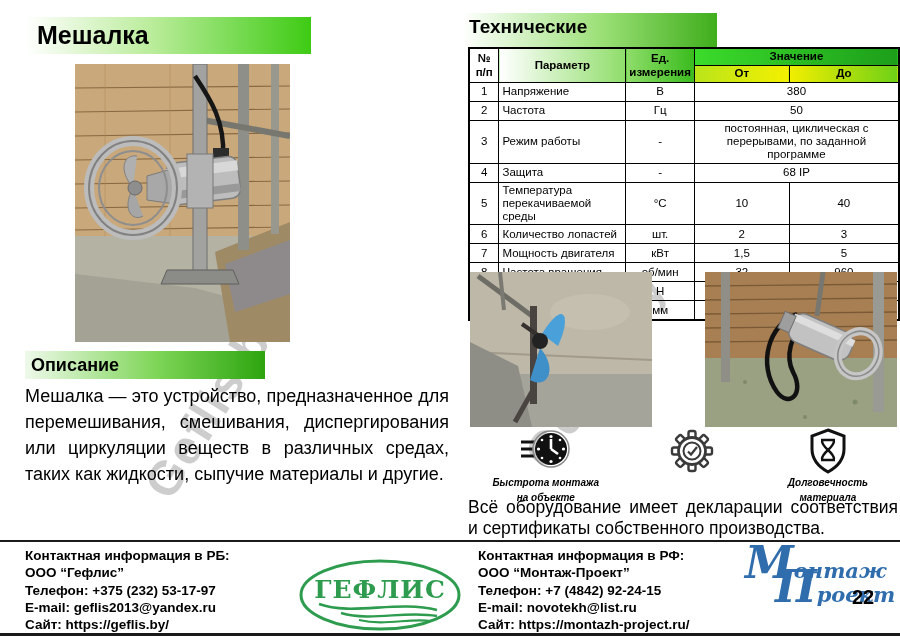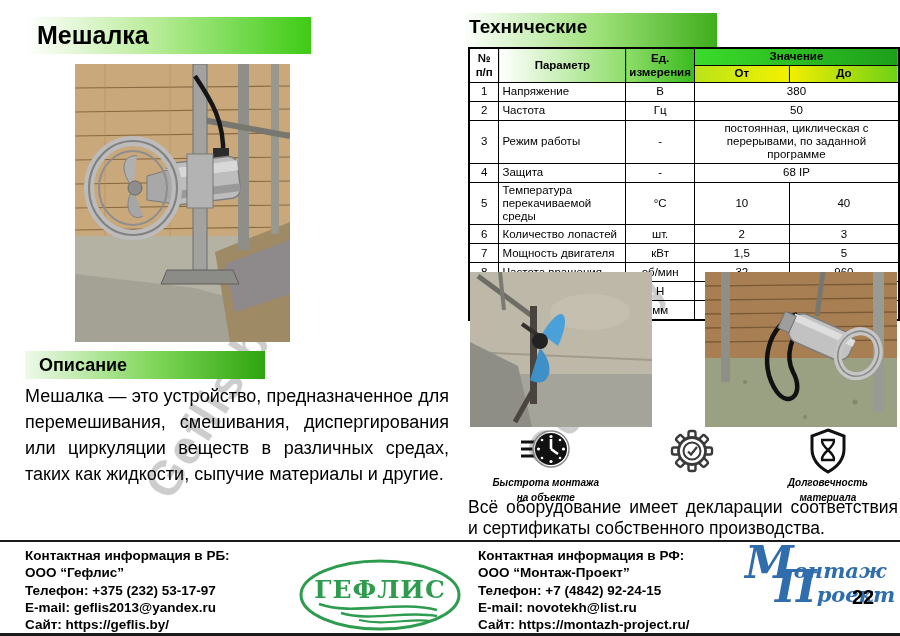--- a/index.html
+++ b/index.html
@@ -6,21 +6,21 @@
   .page{position:relative;width:900px;height:636px;background:#ffffff;overflow:hidden;
         font-family:"Liberation Sans",sans-serif;color:#000;}
   
   .banner{position:absolute;font-weight:bold;}
   .banner-main{left:25px;top:17px;width:286px;height:37px;line-height:37px;padding-left:12px;
     font-size:25px;background:linear-gradient(90deg,#ffffff 0%,#b9ec99 45%,#3ecb14 100%);
     box-sizing:border-box;}
   .banner-tech{left:464px;top:13px;width:253px;height:38px;line-height:28px;padding-left:5px;
     font-size:19px;background:linear-gradient(90deg,#fdfffd 0%,#9adf75 55%,#3fae1c 100%);
     box-sizing:border-box;}
-  .banner-desc{left:25px;top:351px;width:240px;height:28px;line-height:28px;padding-left:14px;
+  .banner-desc{left:25px;top:351px;width:240px;height:28px;line-height:28px;padding-left:6px;
     font-size:18px;background:linear-gradient(90deg,#eef9ea 0%,#7ed557 55%,#2da50f 100%);
     box-sizing:border-box;}
   
   .description{position:absolute;left:25px;top:383px;width:424px;font-size:18px;
     line-height:26px;text-align:justify;}
   
   .tech-table{position:absolute;left:468px;top:47px;border-collapse:collapse;
     font-size:11.5px;line-height:1.15;table-layout:fixed;}
   .tech-table th,.tech-table td{border:1px solid #000;padding:1px 3px;vertical-align:middle;}
   .tech-table{border:2px solid #000;}

